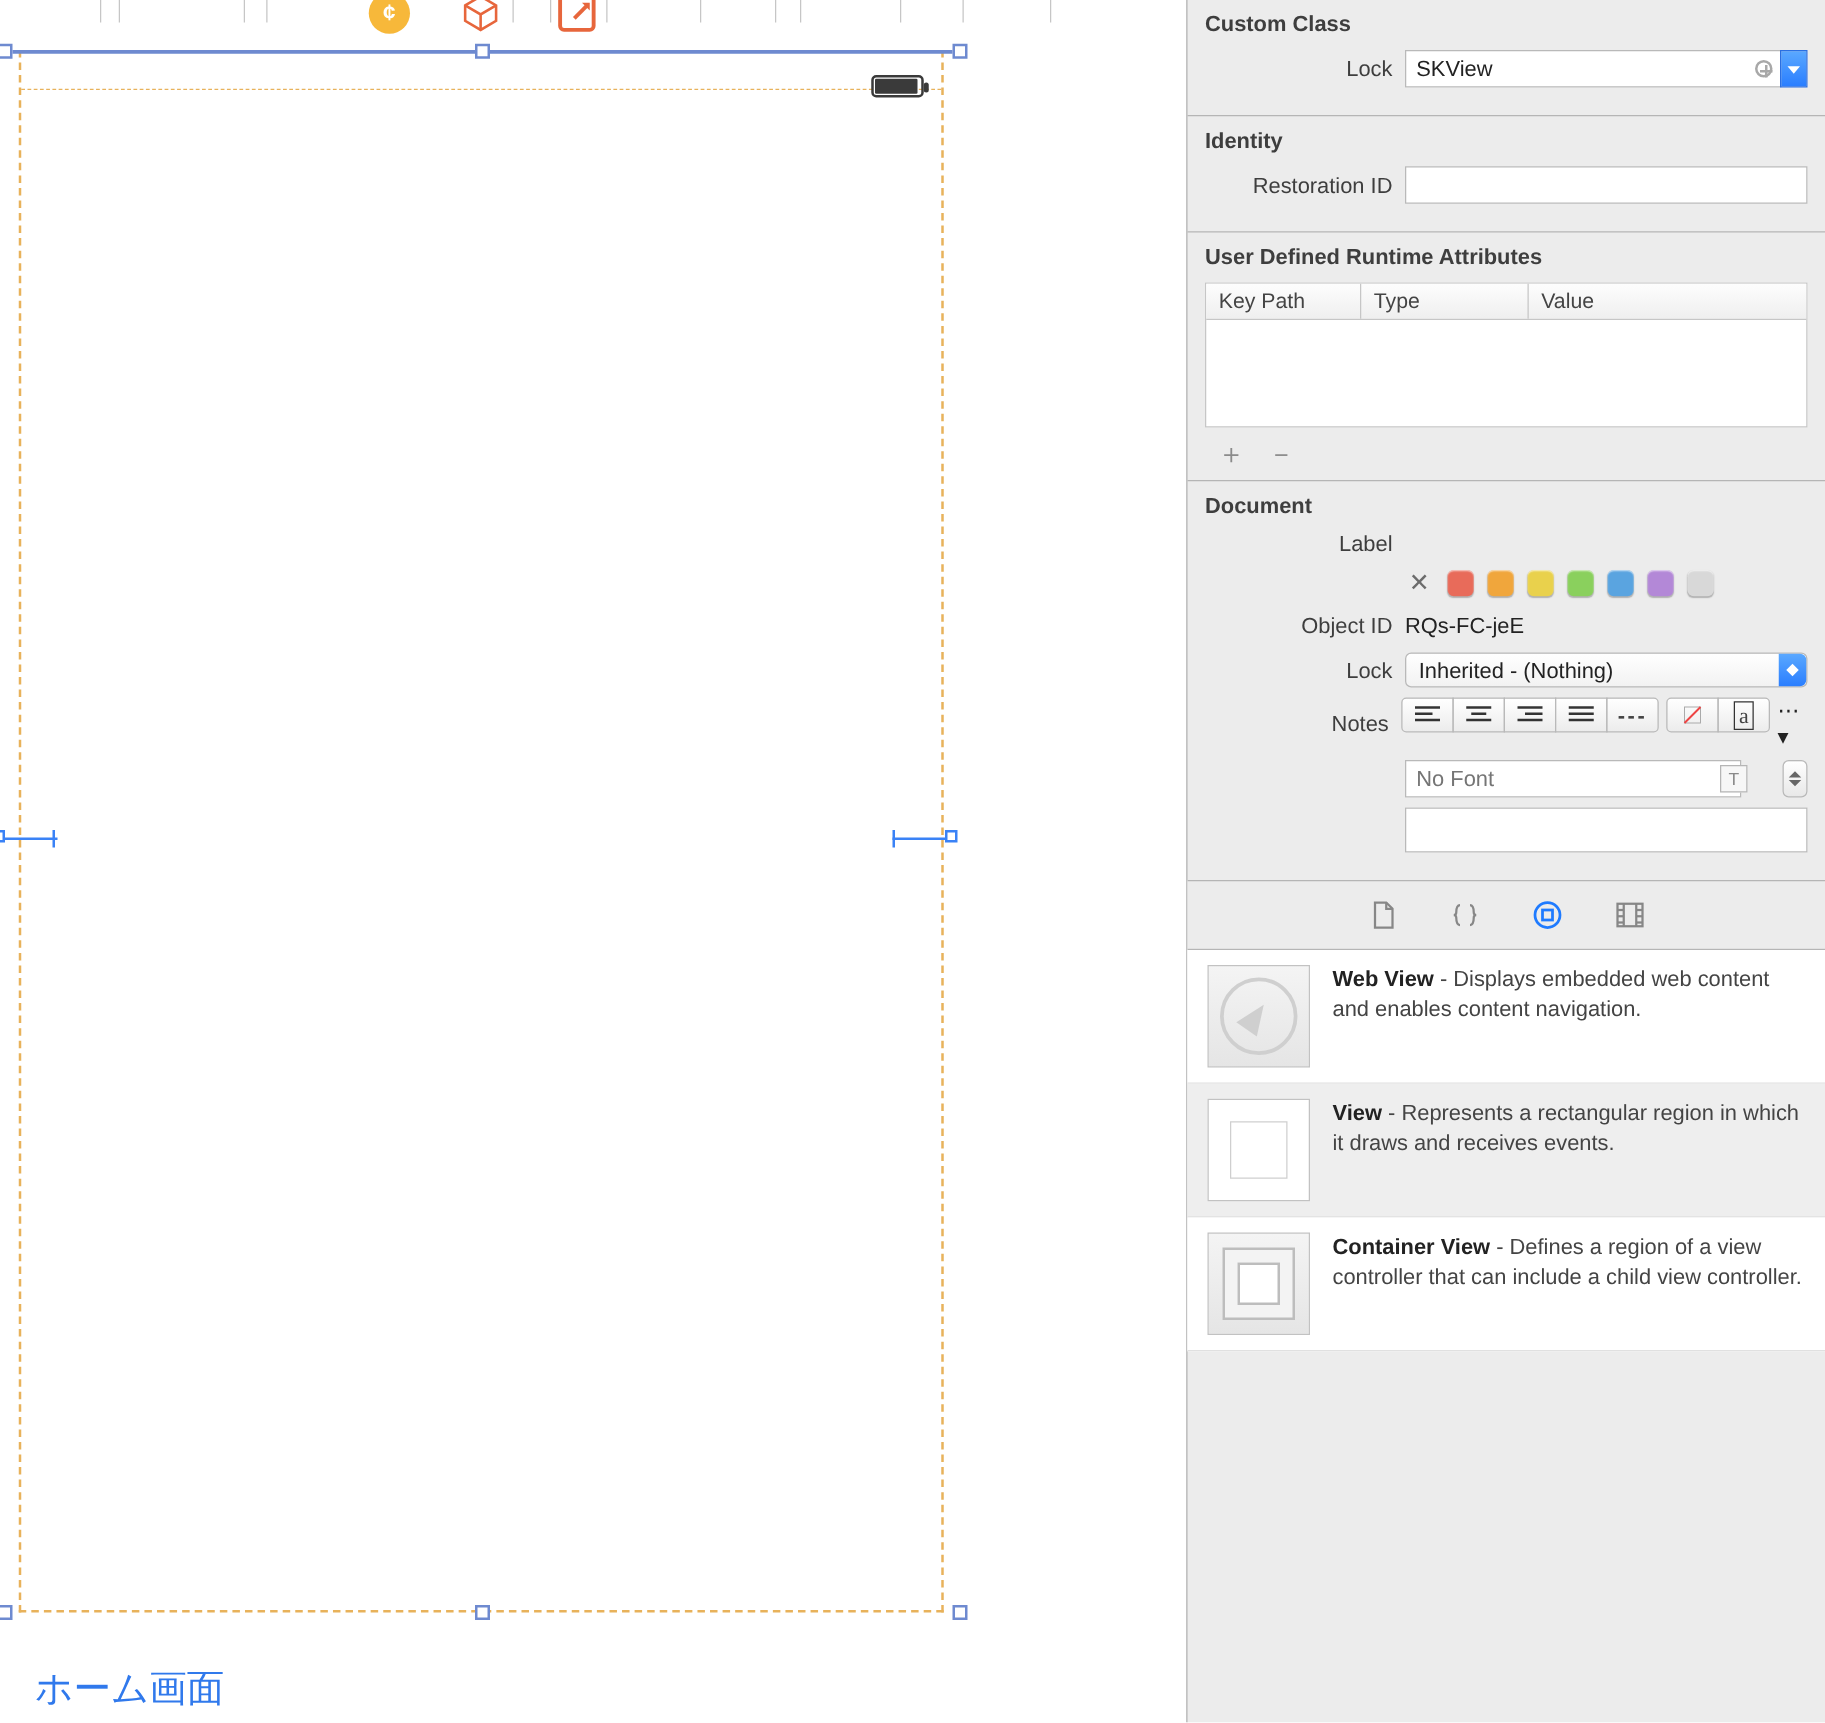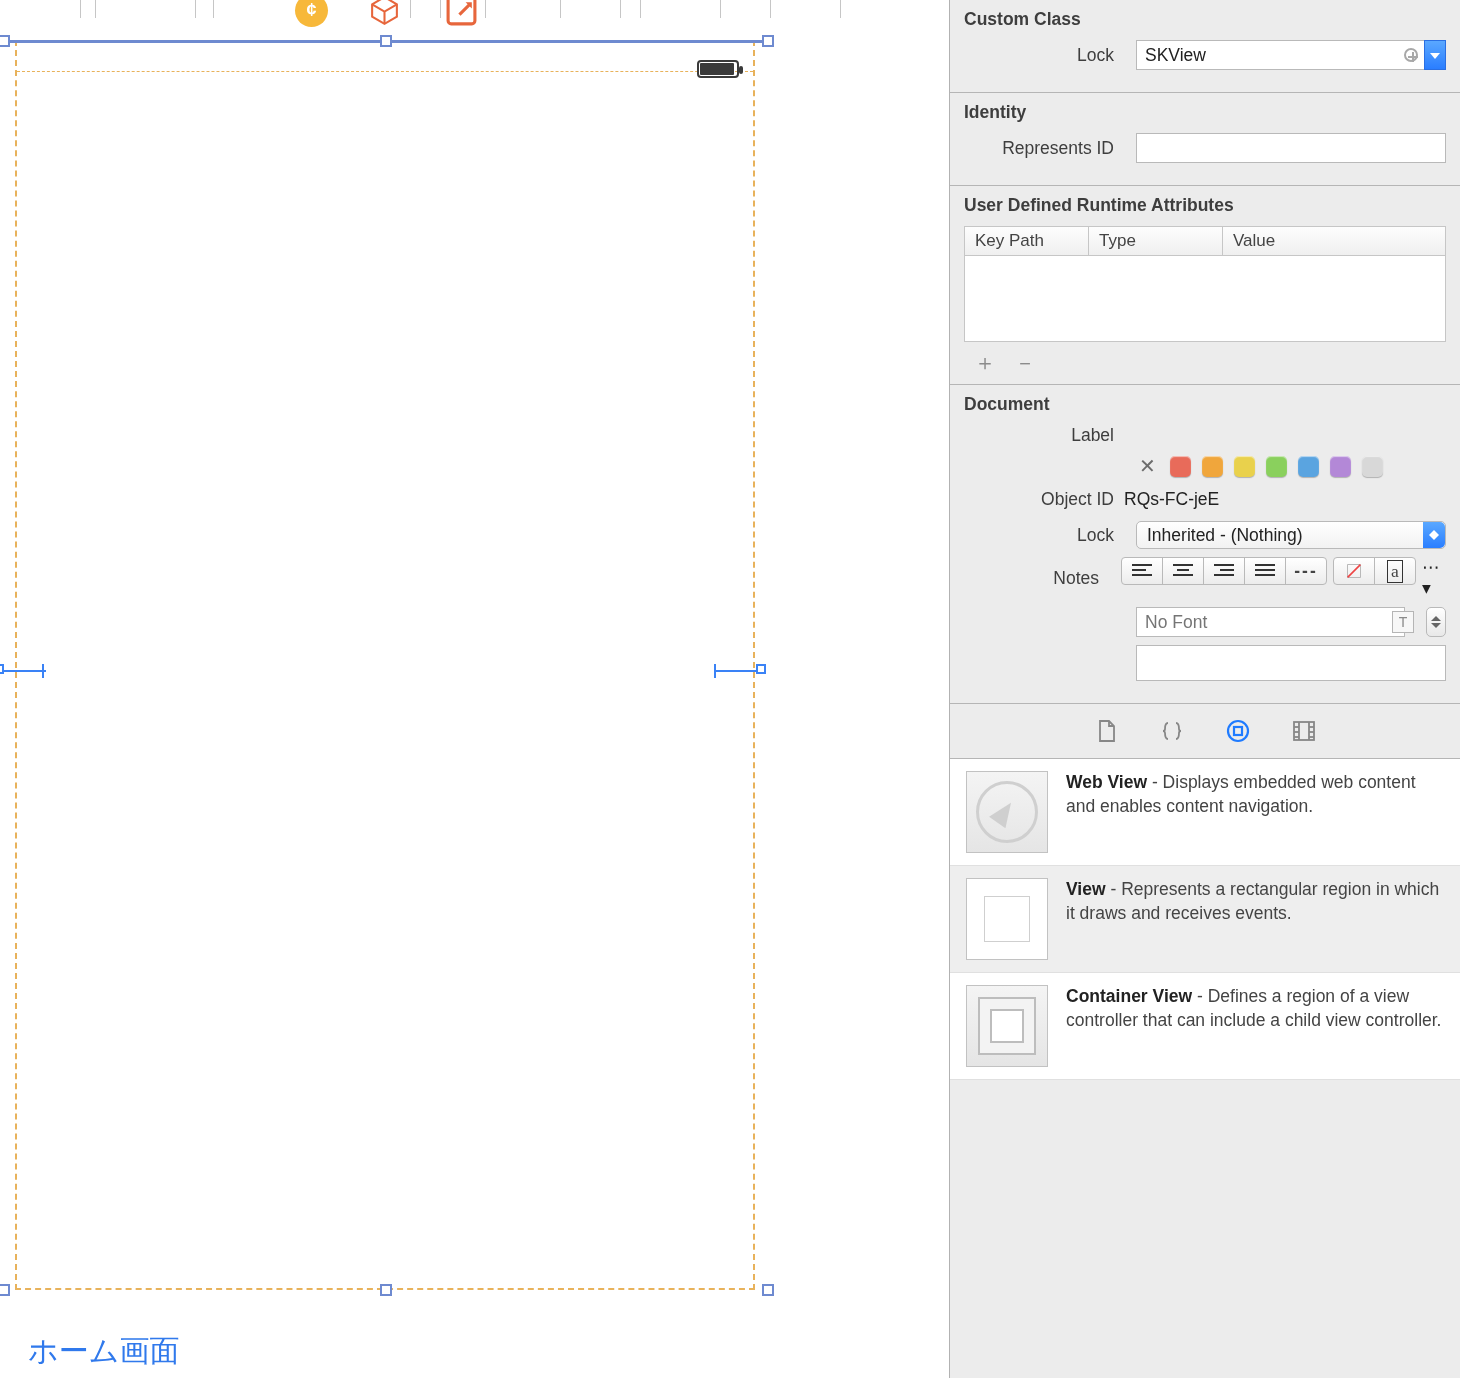--- a/index.html
+++ b/index.html
@@ -145,21 +145,20 @@
     width: 150px;
     text-align: right;
     margin-right: 10px;
     color: #3e3e3e;
     font-size: 17.5px;
   }
   .fld {
     flex: 1;
     position: relative;
     display:flex;
-    margin-left:12px;
   }
   input[type=text].xc, .xc-input {
     flex:1;
     height: 30px;
     border: 1px solid #b9b9b9;
     background: #fff;
     padding: 3px 8px;
     font-size: 17.5px;
     color:#222;
     border-radius: 0;
@@ -429,21 +428,21 @@
         <input type="text" class="xc" style="padding-right: 44px;" value="SKView">
         <div class="combo-icon"></div>
         <div class="drop-btn"></div>
       </div>
     </div>
   </div>
 
   <div class="section">
     <h4>Identity</h4>
     <div class="row">
-      <div class="lab">Represents ID</div>
+      <div class="lab">Restoration ID</div>
       <div class="fld">
         <input type="text" class="xc" value="" style="">
       </div>
     </div>
   </div>
 
   <div class="section" style="padding-bottom:0">
     <h4>User Defined Runtime Attributes</h4>
     <div class="attr-table">
       <div class="attr-head">
@@ -543,21 +542,21 @@
           </div>
           <div class="b last" style="font-family:serif">
             <span style="border:1px solid #333;padding:0 3px">a</span>
           </div>
         </div>
         <div class="b" style="border:none;background:none;width:24px">⋯▾</div>
       </div>
     </div>
     <div class="row">
       <div class="lab"></div>
-      <div class="fld" style="gap:6px">
+      <div class="fld" style="gap:22px">
         <div style="flex:1;position:relative">
           <input type="text" class="xc placeholder" style="padding-right: 34px;" placeholder="No Font">
           <div class="font-icon">T</div>
         </div>
         <div class="stepper"></div>
       </div>
     </div>
     <div class="row">
       <div class="lab"></div>
       <div class="fld">

